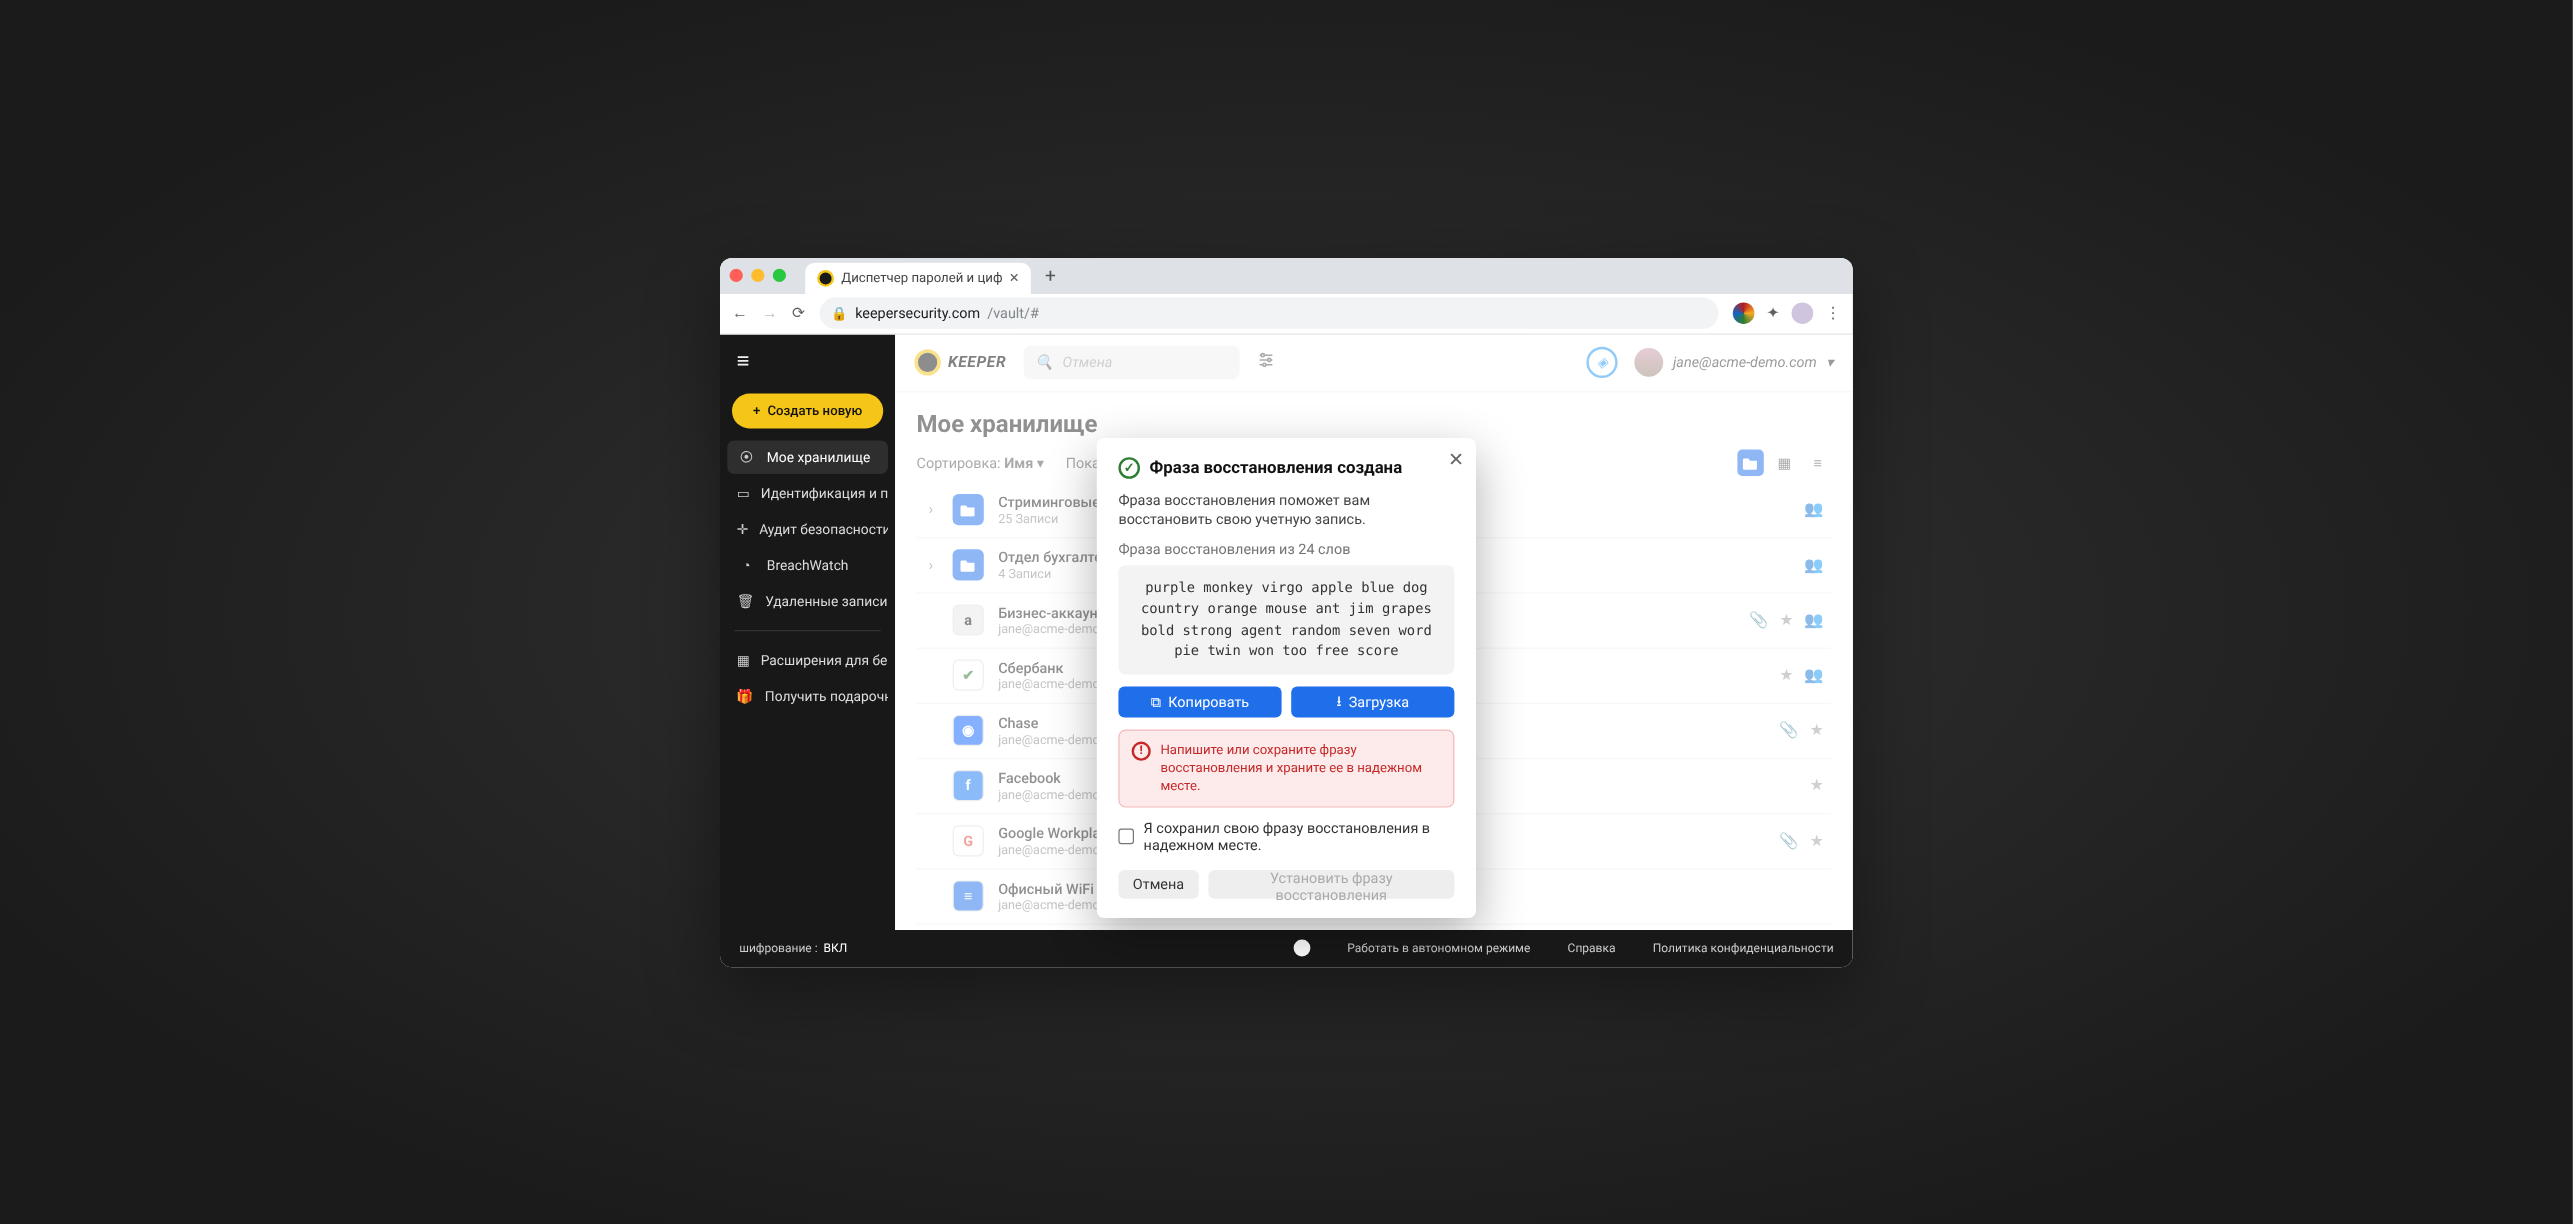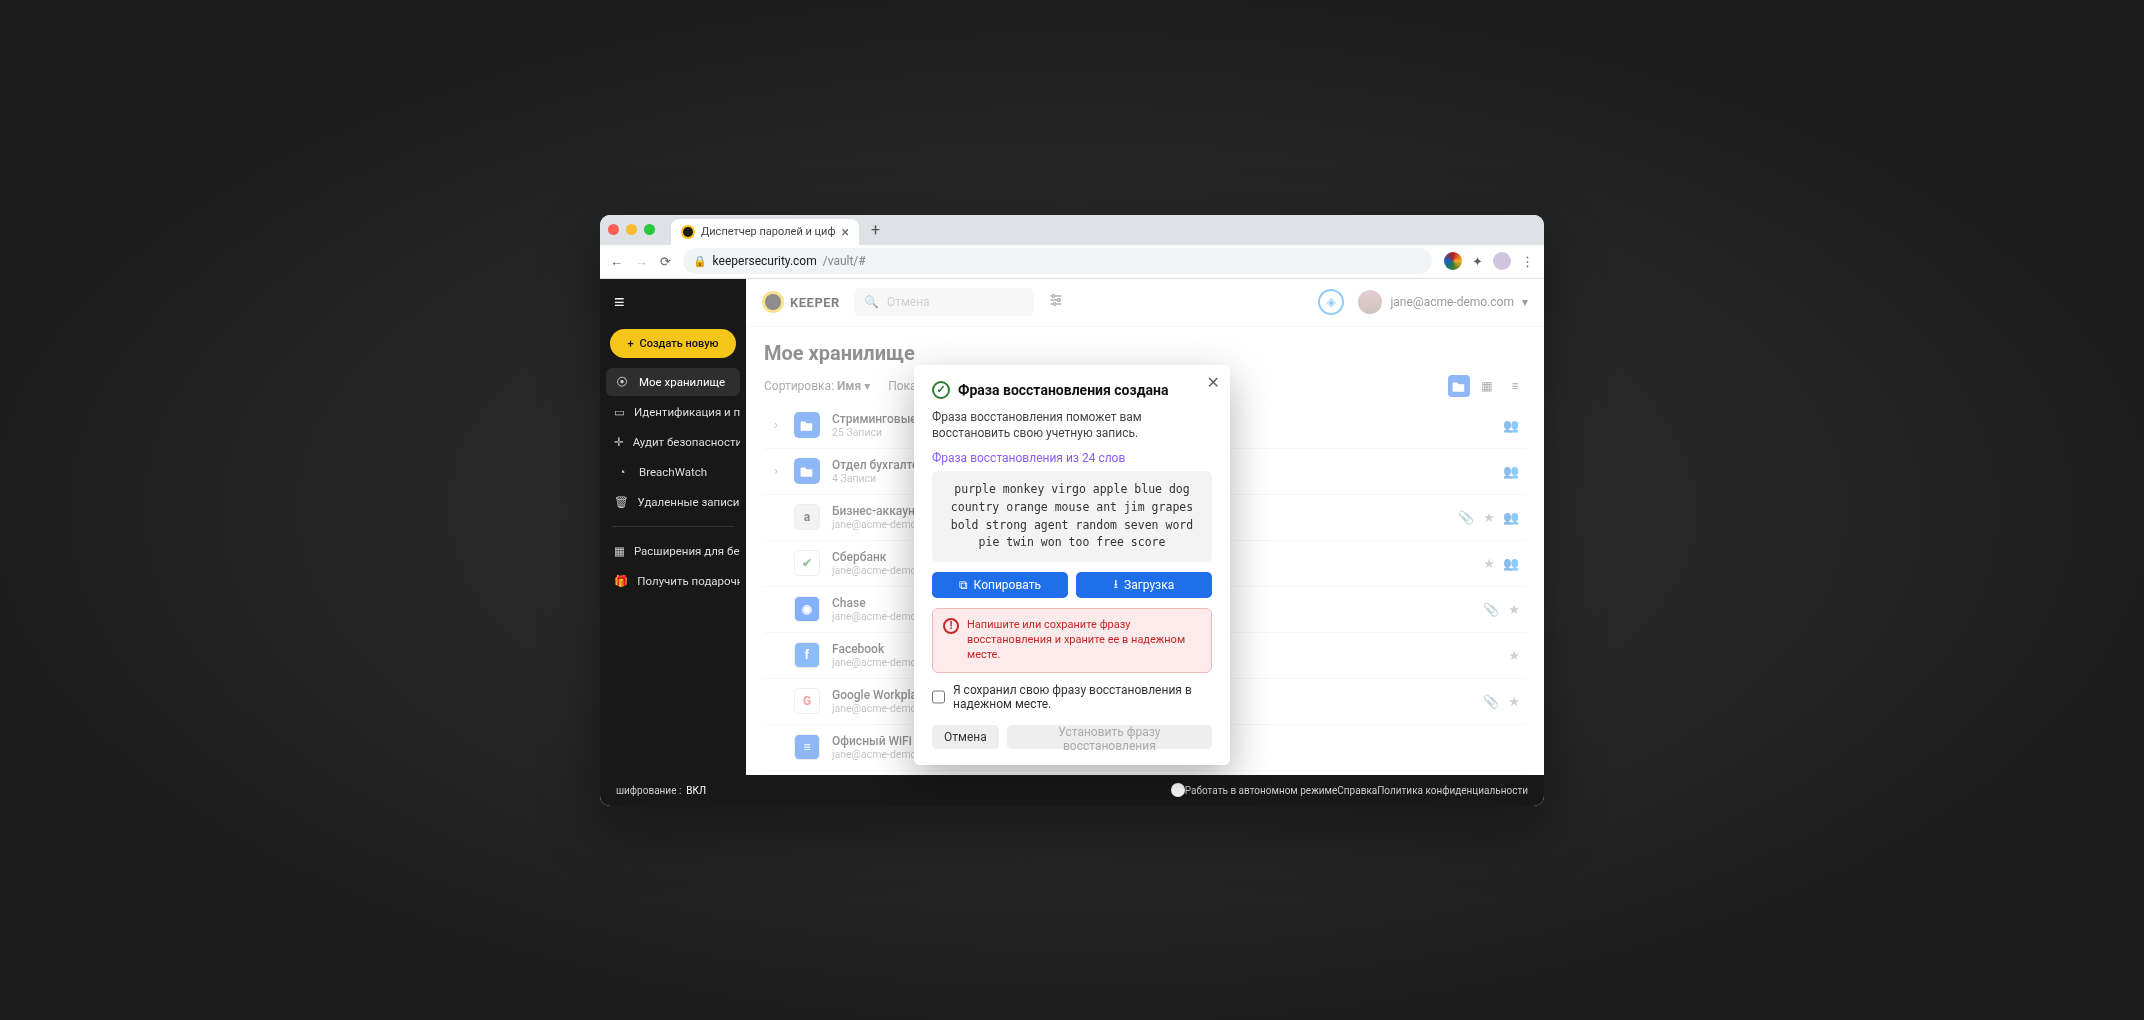--- a/index.html
+++ b/index.html
@@ -31,21 +31,21 @@
   .sidebar { width:146px; background:#181818; color:#ddd; display:flex; flex-direction:column; font-size:11.5px;}
   .sidebar .ham { padding:12px 14px; color:#eee; font-size:18px; cursor:pointer;}
   .create-btn { margin:4px 10px 10px 10px; background:#f5c518; color:#111; border:none; border-radius:20px; height:29px; display:flex; align-items:center; justify-content:center; gap:6px; font-size:11px; font-weight:500; cursor:pointer;}
   .nav-items{display:flex;flex-direction:column;gap:2px;padding:0 6px;}
   .nav-item{display:flex;align-items:center;gap:9px;padding:7px 8px;border-radius:6px;cursor:pointer;color:#ddd;white-space:nowrap;overflow:hidden;text-overflow:ellipsis;}
   .nav-item.active{background:#2e2e2e;color:#fff;}
   .nav-item .ico{width:16px;display:inline-flex;justify-content:center;color:#ccc;}
   .sidebar hr{border:none;border-top:1px solid #333;margin:10px 12px;}
   
   .main{flex:1;display:flex;flex-direction:column;background:#fff;min-width:0;}
-  .main-head{height:48px;display:flex;align-items:center;padding:0 16px;gap:14px;border-bottom:1px solid #eee;}
+  .main-head{height:48px;display:flex;align-items:center;padding:0 16px;gap:14px;border-bottom:1px solid #eee;font-style:italic;}
   .logo{display:flex;align-items:center;gap:6px;font-weight:700;font-size:13px;letter-spacing:.5px;}
   .logo-mark{width:22px;height:22px;border-radius:50%;background:#1a1a1a;border:3px solid #f5c518;}
   .search{background:#eee;border-radius:6px;height:28px;display:flex;align-items:center;padding:0 10px;gap:8px;width:180px;color:#757575;font-size:12px;}
   .tune{color:#555;font-size:16px;cursor:pointer;}
   .main-head .spacer{flex:1;}
   .compass{width:26px;height:26px;border-radius:50%;border:2px solid #2196f3;display:flex;align-items:center;justify-content:center;color:#2196f3;font-size:12px;}
   .user{display:flex;align-items:center;gap:8px;font-size:12px;color:#333;}
   .user .av{width:24px;height:24px;border-radius:50%;background:linear-gradient(#c9a,#987);}
   .content{flex:1;overflow:auto;padding:14px 18px;}
   .title{font-size:20px;font-weight:700;margin-bottom:10px;color:#222;}
@@ -60,35 +60,35 @@
   .row .info .name{color:#222;font-weight:500;}
   .row .info .sub{color:#888;font-size:10.5px;}
   .row .actions{margin-left:auto;display:flex;gap:9px;color:#9e9e9e;font-size:13px;}
   .shield-overlay{position:absolute;inset:0;background:rgba(255,255,255,.5);}
   
   .modal{position:absolute;left:50%;top:150px;transform:translateX(-50%);width:316px;background:#fff;border-radius:6px;box-shadow:0 14px 40px rgba(0,0,0,.3);padding:16px 18px;z-index:10;font-size:12px;}
   .modal .mclose{position:absolute;right:10px;top:8px;font-size:16px;color:#666;cursor:pointer;}
   .modal h3{font-size:14px;font-weight:700;display:flex;align-items:center;gap:8px;margin-bottom:10px;color:#111;}
   .modal h3 .ok{display:inline-flex;width:18px;height:18px;border-radius:50%;border:2px solid #2e7d32;color:#2e7d32;align-items:center;justify-content:center;font-size:11px;font-weight:900;}
   .modal .desc{color:#444;margin-bottom:10px;line-height:1.35;}
-  .modal .label{color:#8b5cf6;margin-bottom:6px;}
+  .modal .label{color:#737373;margin-bottom:6px;}
   .phrase{background:#f3f3f3;border-radius:6px;padding:10px;font-family:ui-monospace,Menlo,Consolas,monospace;font-size:11.5px;line-height:1.55;text-align:center;color:#333;margin-bottom:10px;white-space:pre-wrap;}
   .btnrow{display:flex;gap:8px;margin-bottom:10px;}
   .btn{flex:1;height:26px;border:none;border-radius:5px;background:#1f6feb;color:#fff;font-size:12px;display:flex;align-items:center;justify-content:center;gap:6px;cursor:pointer;}
   .warn{border:1px solid #f3b9b9;background:#fdeaea;color:#c62828;border-radius:6px;padding:9px 10px;display:flex;gap:8px;margin-bottom:10px;font-size:11px;line-height:1.35;}
   .warn .wico{width:16px;height:16px;border:2px solid #c62828;border-radius:50%;display:flex;align-items:center;justify-content:center;font-weight:800;font-size:10px;flex-shrink:0;}
   .chk{display:flex;align-items:center;gap:8px;margin-bottom:14px;color:#333;}
   .chk input{width:14px;height:14px;}
   .footer-btns{display:flex;gap:8px;justify-content:flex-end;}
   .fbtn{height:24px;padding:0 12px;border-radius:5px;border:none;font-size:12px;cursor:pointer;}
   .fbtn.cancel{background:#eee;color:#333;}
   .fbtn.primary{background:#eee;color:#aaa;flex:1;}
   
   .statusbar{height:31px;background:#181818;color:#ccc;display:flex;align-items:center;padding:0 16px;font-size:10px;}
-  .statusbar .right{margin-left:auto;display:flex;gap:0;align-items:center;}
+  .statusbar .right{margin-left:auto;display:flex;gap:31px;align-items:center;}
   .statusbar .sync{width:14px;height:14px;border-radius:50%;background:#fff;display:inline-block;}
 </style>
 </head>
 <body>
 
 <div class="browser">
 
   <div class="tabbar">
     <div class="traffic">
       <span class="dot r"></span>

